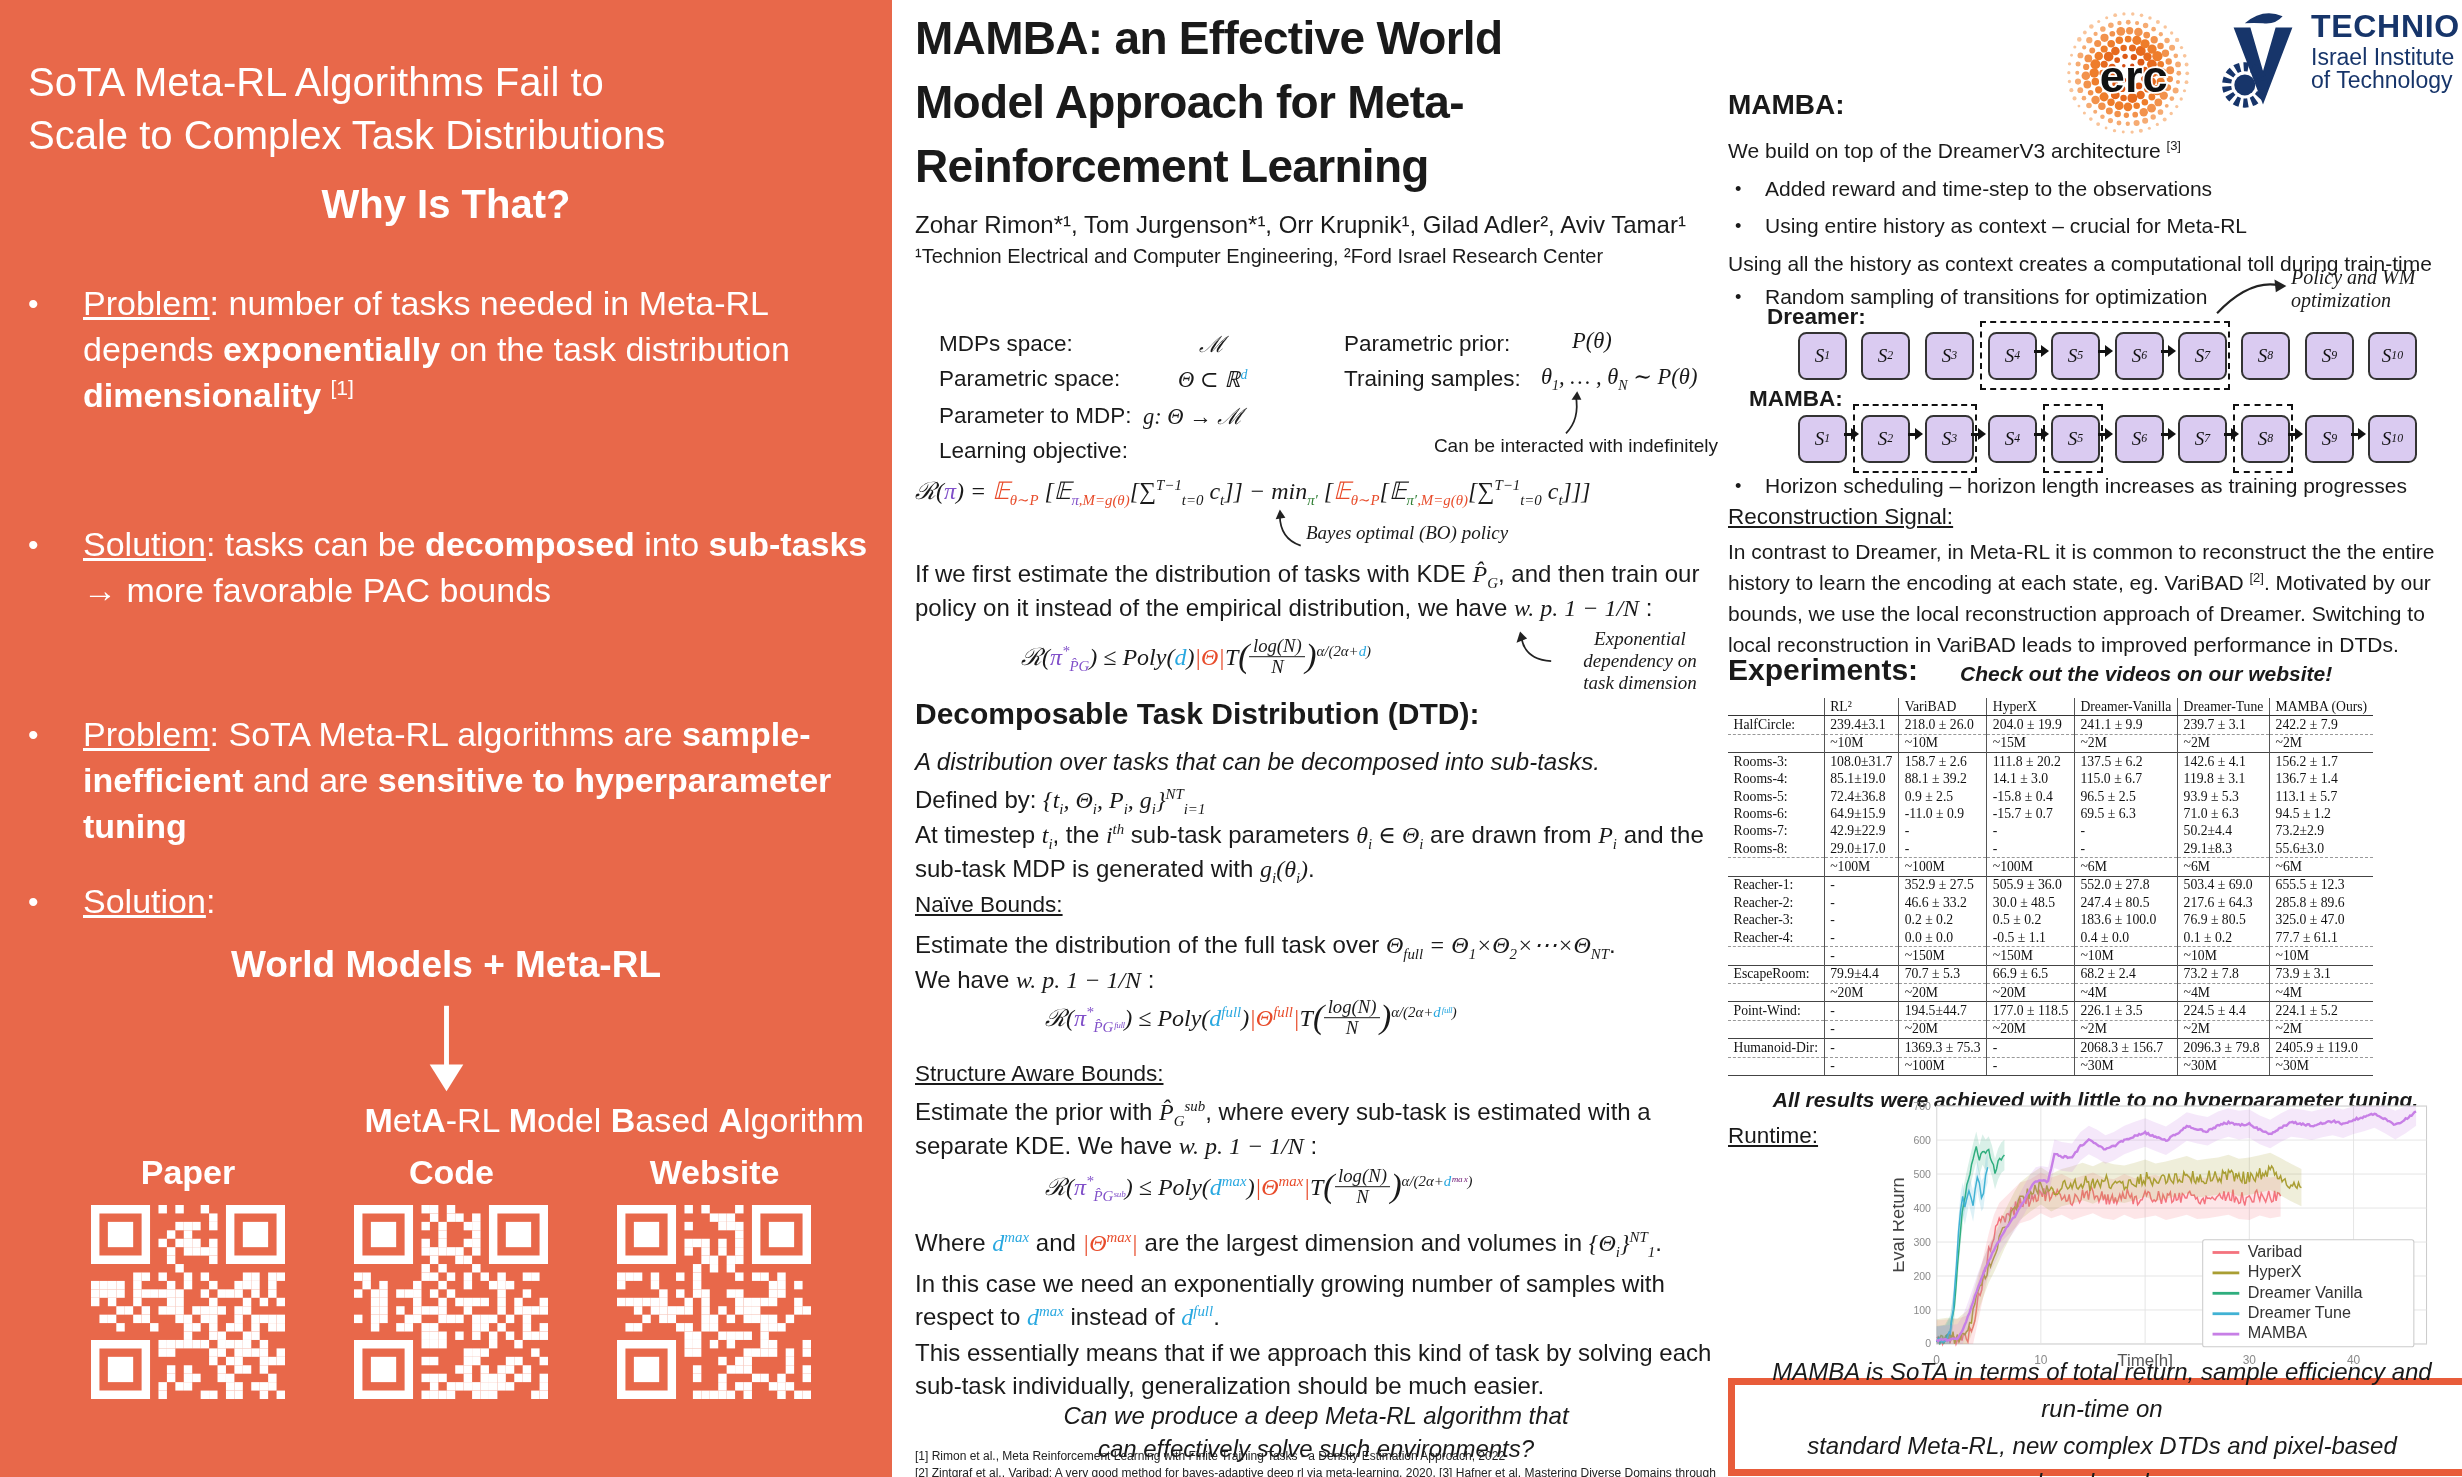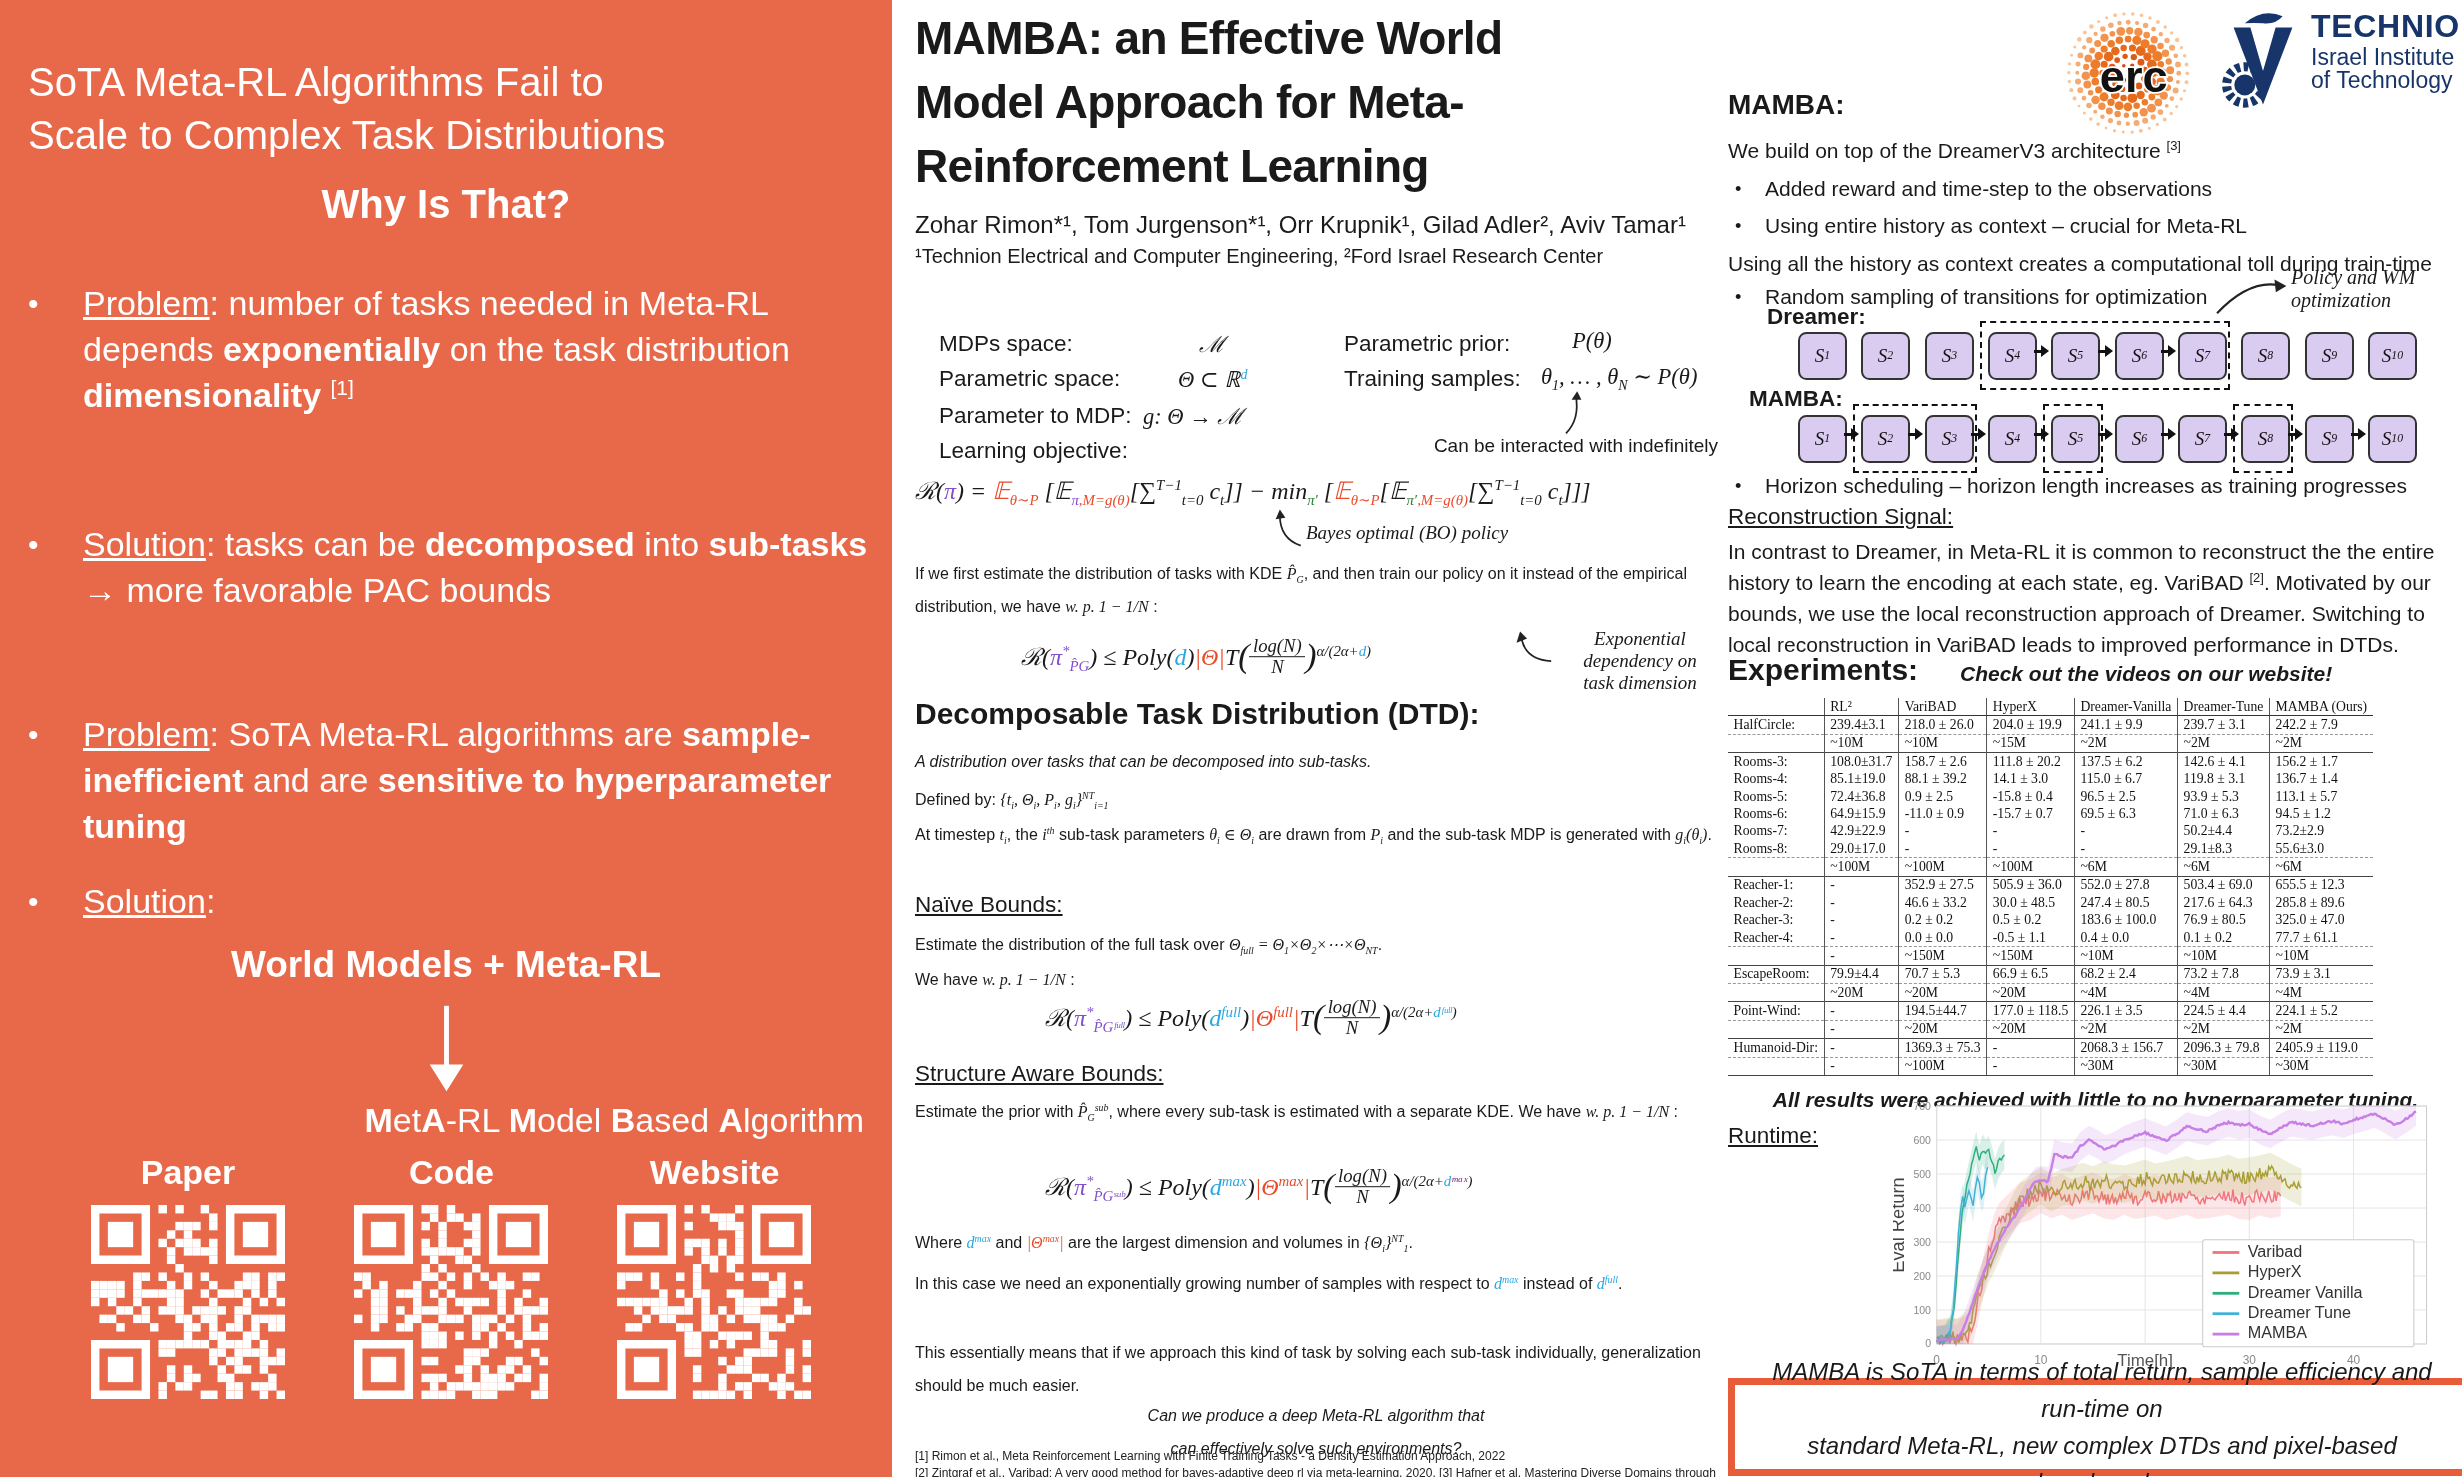--- a/index.html
+++ b/index.html
@@ -20,21 +20,21 @@
   
   .col-mid{position:absolute;left:915px;top:0;width:802px;height:1477px;}
   .m-title{font-size:46px;font-weight:bold;line-height:64px;letter-spacing:-0.7px;}
   .m-authors{font-size:24px;}
   .m-affil{font-size:20px;}
   .h1{font-size:30px;font-weight:bold;}
   .h1 .note{font-size:20.4px;font-weight:normal;margin-left:10px;}
   .plabel{font-size:22.5px;margin-left:24px;}
   .math{font-family:"Liberation Serif","DejaVu Serif",serif;font-style:italic;}
   .m{font-family:"Liberation Serif","DejaVu Serif",serif;font-style:italic;}
-  .para{font-size:16px;line-height:33px;}
+  .para{font-size:24px;line-height:33px;}
   .formula{font-size:24px;}
   .annot{font-size:19px;}
   .annot-i{font-size:19px;font-style:italic;font-family:"Liberation Serif",serif;}
   .uheading{font-size:22.5px;text-decoration:underline;}
   .refs{font-size:12px;line-height:17px;color:#222;}
   .sup{font-size:62%;vertical-align:super;line-height:0;}
   .sub{font-size:62%;vertical-align:sub;line-height:0;}
   .b{font-weight:bold;} .u{text-decoration:underline;}
   .big{font-size:140%;vertical-align:-6%;}
   .frac{display:inline-flex;flex-direction:column;text-align:center;vertical-align:middle;

